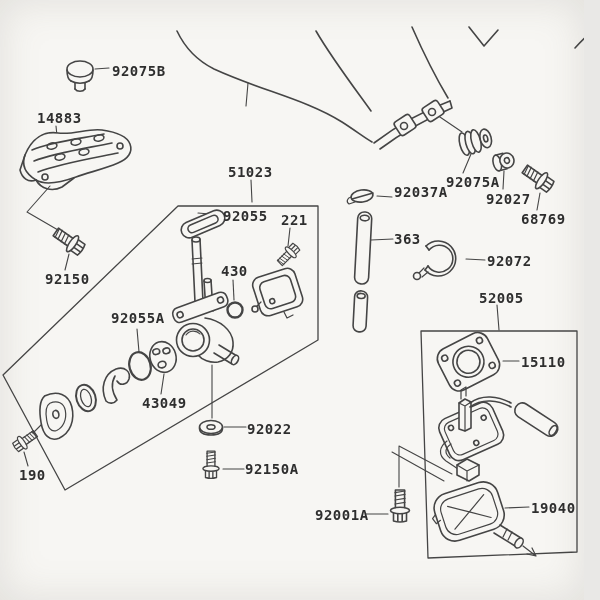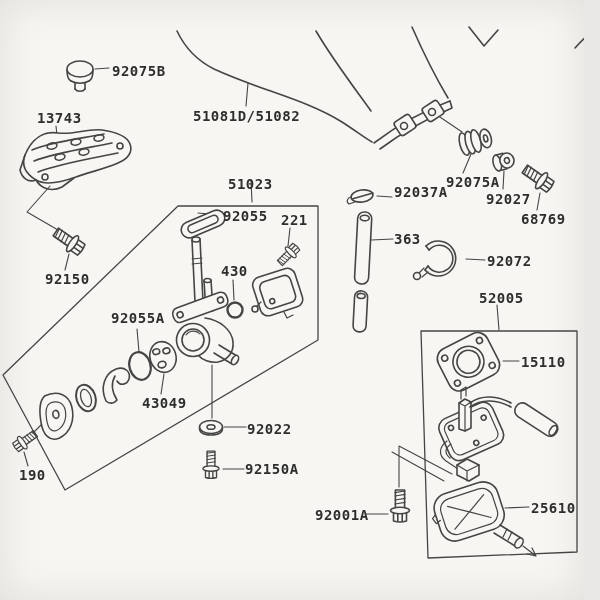--- a/index.html
+++ b/index.html
@@ -248,36 +248,35 @@
       <path d="M436,504 l-4,3 l2,6 l5,-2" stroke-width="1.2"></path>
     </g>
     <path d="M500,525 L521,538 M494,533 L515,546"></path>
     <path d="M507,529 L503,537 M512,532 L508,540" stroke-width="1.2"></path>
     <ellipse cx="519" cy="543" rx="3.5" ry="5.5" transform="rotate(33 519 543)" fill="#f7f6f3"></ellipse>
     <path d="M523,546 L536,556 M536,556 L527,554 M536,556 L532,548" stroke-width="1.2"></path>
   </g>
 </svg>
 
 <div class="lbl" style="left:112px;top:63px">92075B</div>
-<div class="lbl" style="left:37px;top:110px">13743</div>
-<div class="lbl" style="left:193px;top:108px">51081D/51082</div>
-<div class="lbl" style="left:228px;top:176px">51023</div>
+<div class="lbl" style="left:37px;top:110px">14883</div>
+<div class="lbl" style="left:228px;top:164px">51023</div>
 <div class="lbl" style="left:223px;top:208px">92055</div>
 <div class="lbl" style="left:281px;top:212px">221</div>
 <div class="lbl" style="left:221px;top:263px">430</div>
 <div class="lbl" style="left:394px;top:184px">92037A</div>
 <div class="lbl" style="left:394px;top:231px">363</div>
 <div class="lbl" style="left:446px;top:174px">92075A</div>
 <div class="lbl" style="left:486px;top:191px">92027</div>
 <div class="lbl" style="left:521px;top:211px">68769</div>
 <div class="lbl" style="left:487px;top:253px">92072</div>
 <div class="lbl" style="left:479px;top:290px">52005</div>
 <div class="lbl" style="left:521px;top:354px">15110</div>
 <div class="lbl" style="left:111px;top:310px">92055A</div>
 <div class="lbl" style="left:142px;top:395px">43049</div>
 <div class="lbl" style="left:19px;top:467px">190</div>
 <div class="lbl" style="left:45px;top:271px">92150</div>
 <div class="lbl" style="left:247px;top:421px">92022</div>
 <div class="lbl" style="left:245px;top:461px">92150A</div>
 <div class="lbl" style="left:315px;top:507px">92001A</div>
-<div class="lbl" style="left:531px;top:500px">25610</div>
+<div class="lbl" style="left:531px;top:500px">19040</div>
 
 </div>
 
 </body></html>

